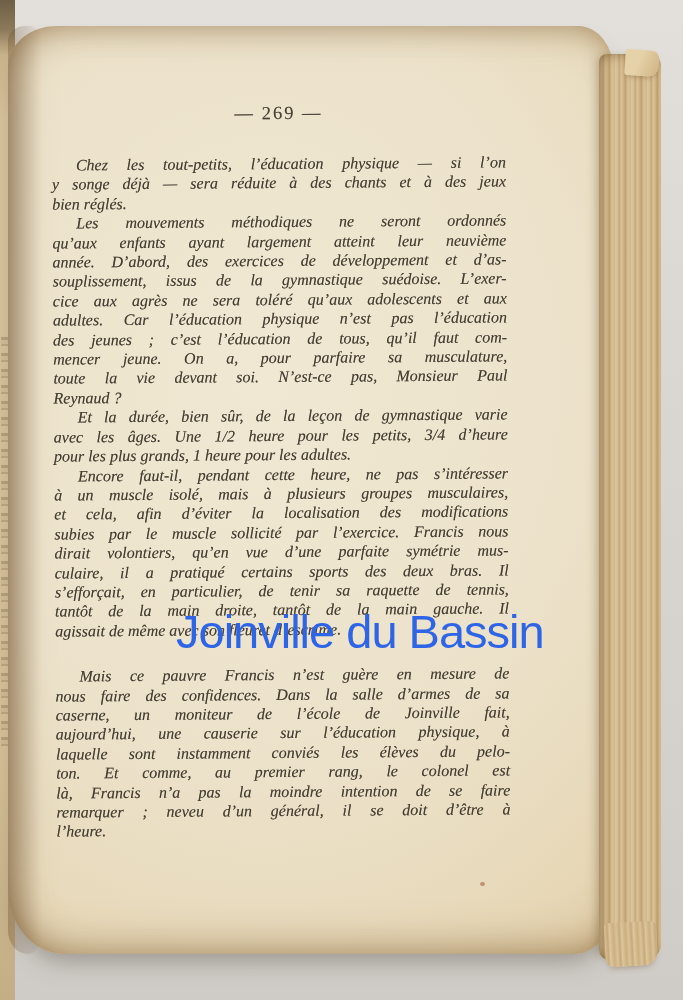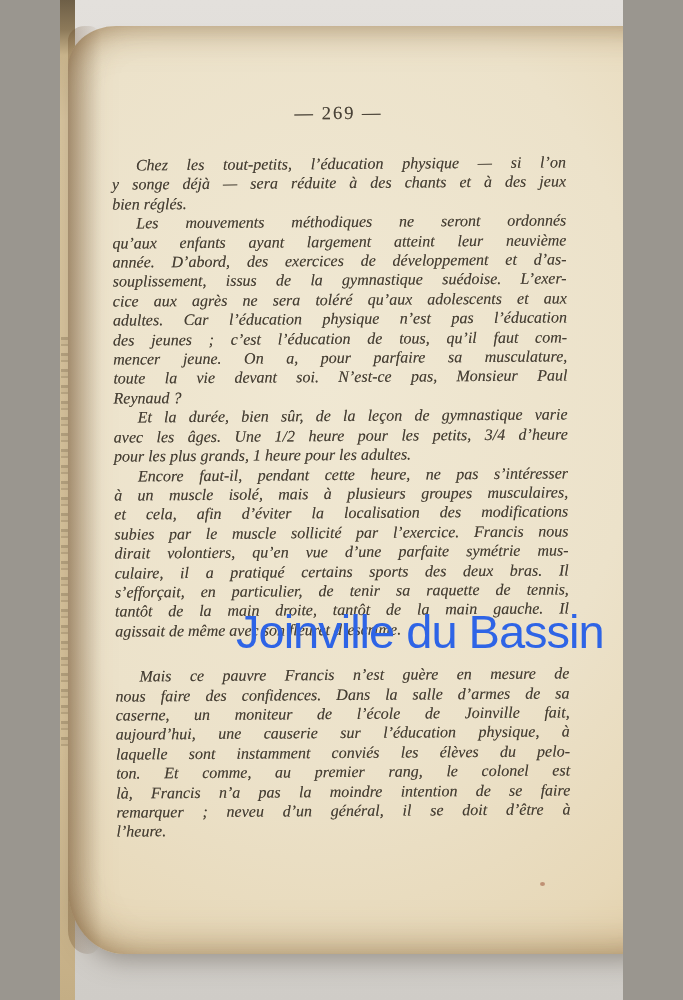--- a/index.html
+++ b/index.html
@@ -1,19 +1,19 @@
 <!DOCTYPE html>
 <html><head>
 <meta charset="utf-8">
 <style>
   html, body { margin: 0; padding: 0; background: #9a968f; }
 
   .scene {
     position: relative;
-    width: 563px;
+    width: 683px;
     height: 1000px;
     overflow: hidden;
     font-family: "Liberation Serif", serif;
     margin: 0 auto;
   }
 
   .bg {
     position: absolute; inset: 0;
     background: linear-gradient(180deg, #e3e0dc 0%, #dad7d2 38%, #d4d1cc 78%, #cfccc7 100%);
   }

